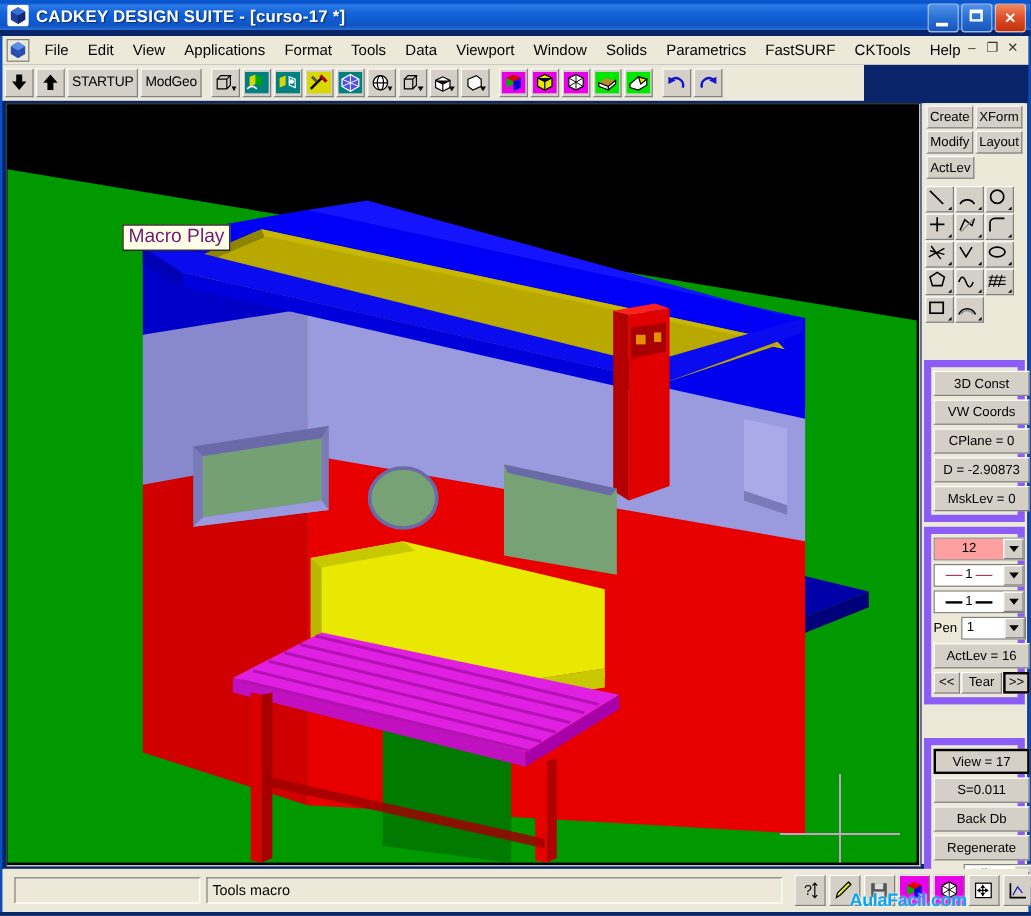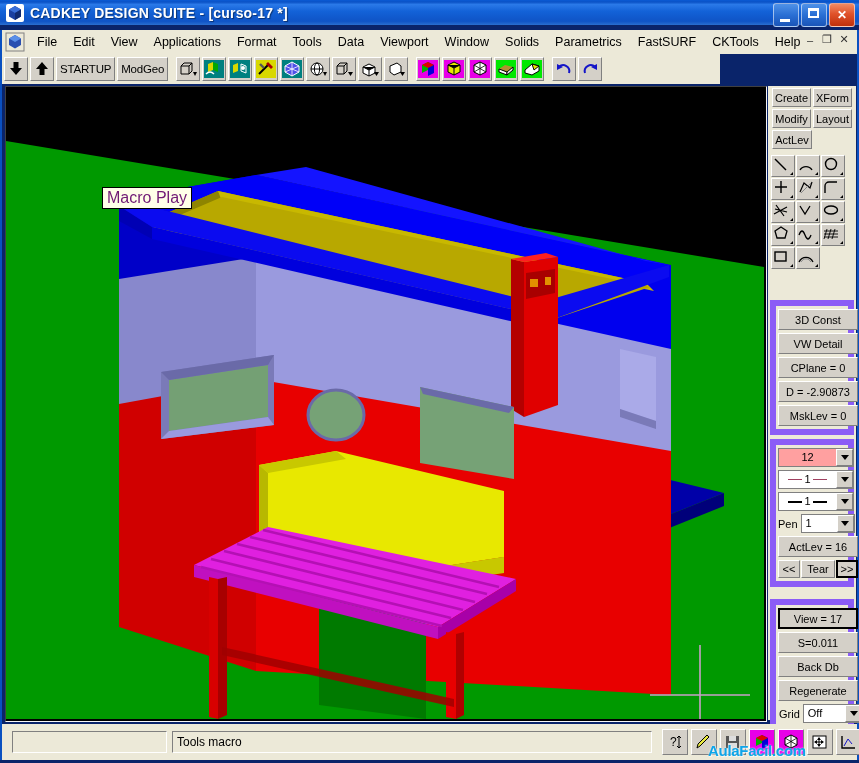--- a/index.html
+++ b/index.html
@@ -462,21 +462,21 @@
             <path d="M2,6 L16,6 M2,9 L16,9 M2,12 L16,12 M5,4 L2,14 M9,4 L6,14 M13,4 L10,14" stroke="#000" stroke-width="0.9"></path>
           </svg><span class="tri"></span></span><br><span class="grid-ico"><svg width="20" height="18" viewBox="0 0 20 18">
             <rect x="3" y="4" width="11" height="9" stroke="#000" stroke-width="1.4" fill="none"></rect>
           </svg><span class="tri"></span></span><span class="grid-ico"><svg width="20" height="18" viewBox="0 0 20 18">
             <path d="M2,14 A8,9 0 0 1 16,14" stroke="#000" stroke-width="1.3" fill="none"></path>
             <path d="M4,14 A6,7 0 0 1 14,14" stroke="#888" fill="none"></path>
           </svg><span class="tri"></span></span></div>
 
     <div class="rp-group" style="margin-top:30px;">
       <div class="rbtn wide">3D Const</div>
-      <div class="rbtn wide">VW Detail</div>
+      <div class="rbtn wide">VW Coords</div>
       <div class="rbtn wide">CPlane = 0</div>
       <div class="rbtn wide">D = -2.90873</div>
       <div class="rbtn wide" style="margin-bottom:0;">MskLev = 0</div>
     </div>
 
     <div class="rp-group">
       <div class="combo">
         <span class="cval swatch12">12</span>
         <span class="carrow">
             <i></i>
@@ -516,21 +516,21 @@
         </span>
       </div>
       <div class="rbtn wide">ActLev = 16</div>
       <div class="tearrow">
         <span class="tbtn-sm" style="flex:0 0 22px;">&lt;&lt;</span>
         <span class="tbtn-sm" style="flex:1;">Tear</span>
         <span class="tbtn-sm" style="flex:0 0 22px;border:2px solid #000;">&gt;&gt;</span>
       </div>
     </div>
 
-    <div class="rp-group" style="margin-top:12px;">
+    <div class="rp-group" style="margin-top:28px;">
       <div class="rbtn wide dark">View = 17</div>
       <div class="rbtn wide">S=0.011</div>
       <div class="rbtn wide">Back Db</div>
       <div class="rbtn wide">Regenerate</div>
       <div class="gridrow">
         <span class="penlbl">Grid</span>
         <span class="combo" style="width:78px;margin:0;">
           <span class="cval" style="text-align:left;padding-left:4px;">Off</span>
           <span class="carrow">
               <i></i>

